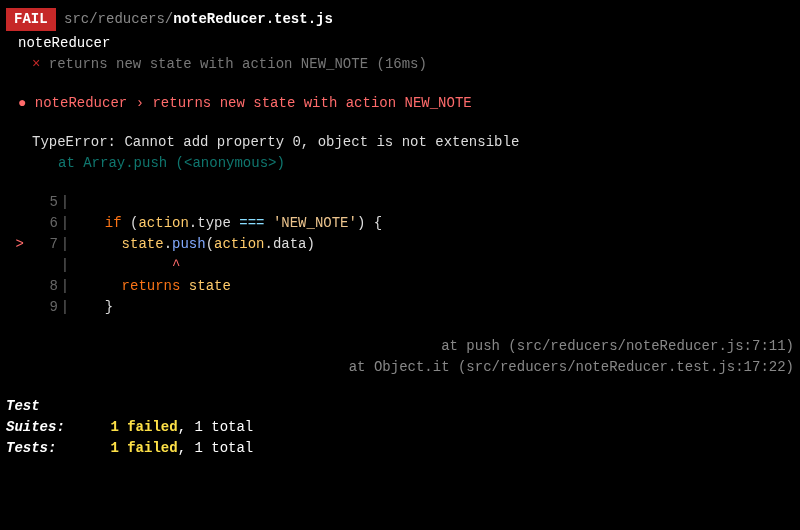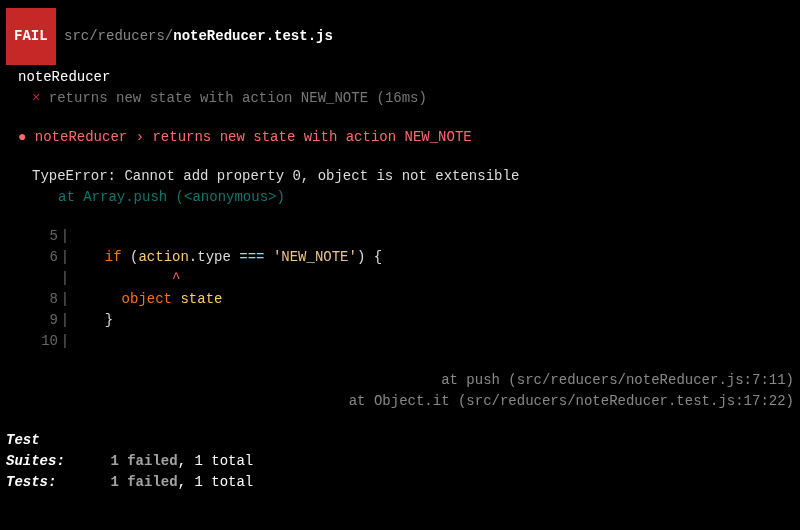--- a/index.html
+++ b/index.html
@@ -10,21 +10,21 @@
       font-size: 14px;
       line-height: 1.5;
       padding: 8px 6px;
       width: 800px;
       height: 530px;
       overflow: hidden;
     }
     .fail-badge {
       background: #c62828;
       color: #fff;
-      padding: 18px 8px;
+      padding: 1px 8px;
       font-weight: bold;
       display: inline-block;
     }
     .path-dim { color: #888; text-align: center; }
     .path-bright { color: #fff; font-weight: bold; }
     .header-line { margin-bottom: 2px; }
     .suite-name { color: #fff; margin-left: 12px; margin-top: 2px; }
     .fail-x { color: #c62828; margin-left: 26px; }
     .test-desc { color: #777; }
     .bullet-line { margin-top: 18px; margin-left: 12px; color: #ff6b6b; }
@@ -43,21 +43,21 @@
     .str { color: #ecc48d; }
     .fn { color: #82aaff; }
     .punc { color: #ddd; }
     .obj { color: #ffcb6b; }
     .caret-line { color: #ff6b6b; }
     .bottom-stack { margin-top: 18px; text-align: right; }
     .bottom-stack-line { color: #888; margin-left: 38px; }
     .summary { margin-top: 18px; }
     .summary-line { color: #fff; }
     .summary-label { font-weight: bold; display: inline-block; width: 96px; font-style: italic; }
-    .red { color: #a3a3a3; font-weight: bold; }
+    .red { color: #fde047; font-weight: bold; }
     .white { color: #fff; }
   </style>
 </head>
 <body>
 
 <div class="header-line">
   <span class="fail-badge">FAIL</span>
   <span class="path-dim">src/reducers/</span><span class="path-bright">noteReducer.test.js</span>
 </div>
 
@@ -78,28 +78,28 @@
 
 <div class="error-msg">TypeError: Cannot add property 0, object is not extensible</div>
 <div class="stack-at">at Array.push (&lt;anonymous&gt;)</div>
 
 <div class="code-block">
 
   <div class="code-line"><span class="gutter-spc"></span><span class="lineno">5</span><span class="pipe">|</span></div>
 
   <div class="code-line"><span class="gutter-spc"></span><span class="lineno">6</span><span class="pipe">|</span><span class="code-indent"></span>  <span class="kw">if</span> <span class="punc">(</span><span class="obj">action</span><span class="punc">.</span><span class="punc">type</span> <span class="op">===</span> <span class="str">'NEW_NOTE'</span><span class="punc">) {</span></div>
 
+  <div class="code-line"><span class="gutter-chevron">&gt;</span><span class="lineno">7</span><span class="pipe">|</span><span class="code-indent"></span>    <span class="obj">state</span><span class="punc">.</span><span class="fn">push</span><span class="punc">(</span><span class="obj">action</span><span class="punc">.</span><span class="punc">data</span><span class="punc">)</span></div>
 
   <div class="code-line caret-line"><span class="gutter-spc"></span><span class="lineno"></span><span class="pipe">|</span><span class="code-indent"></span>          <span>^</span></div>
 
-  <div class="code-line"><span class="gutter-spc"></span><span class="lineno">8</span><span class="pipe">|</span><span class="code-indent"></span>    <span class="kw">object</span> <span class="obj">state</span></div>
+  <div class="code-line"><span class="gutter-spc"></span><span class="lineno">8</span><span class="pipe">|</span><span class="code-indent"></span>    <span class="kw">returns</span> <span class="obj">state</span></div>
 
   <div class="code-line"><span class="gutter-spc"></span><span class="lineno">9</span><span class="pipe">|</span><span class="code-indent"></span>  <span class="punc">}</span></div>
 
-  <div class="code-line"><span class="gutter-spc"></span><span class="lineno">10</span><span class="pipe">|</span></div>
 </div>
 
 <div class="bottom-stack">
   <div class="bottom-stack-line">at push (src/reducers/noteReducer.js:7:11)</div>
   <div class="bottom-stack-line">at Object.it (src/reducers/noteReducer.test.js:17:22)</div>
 </div>
 
 <div class="summary">
   <div class="summary-line">
     <span class="summary-label">Test Suites:</span>

